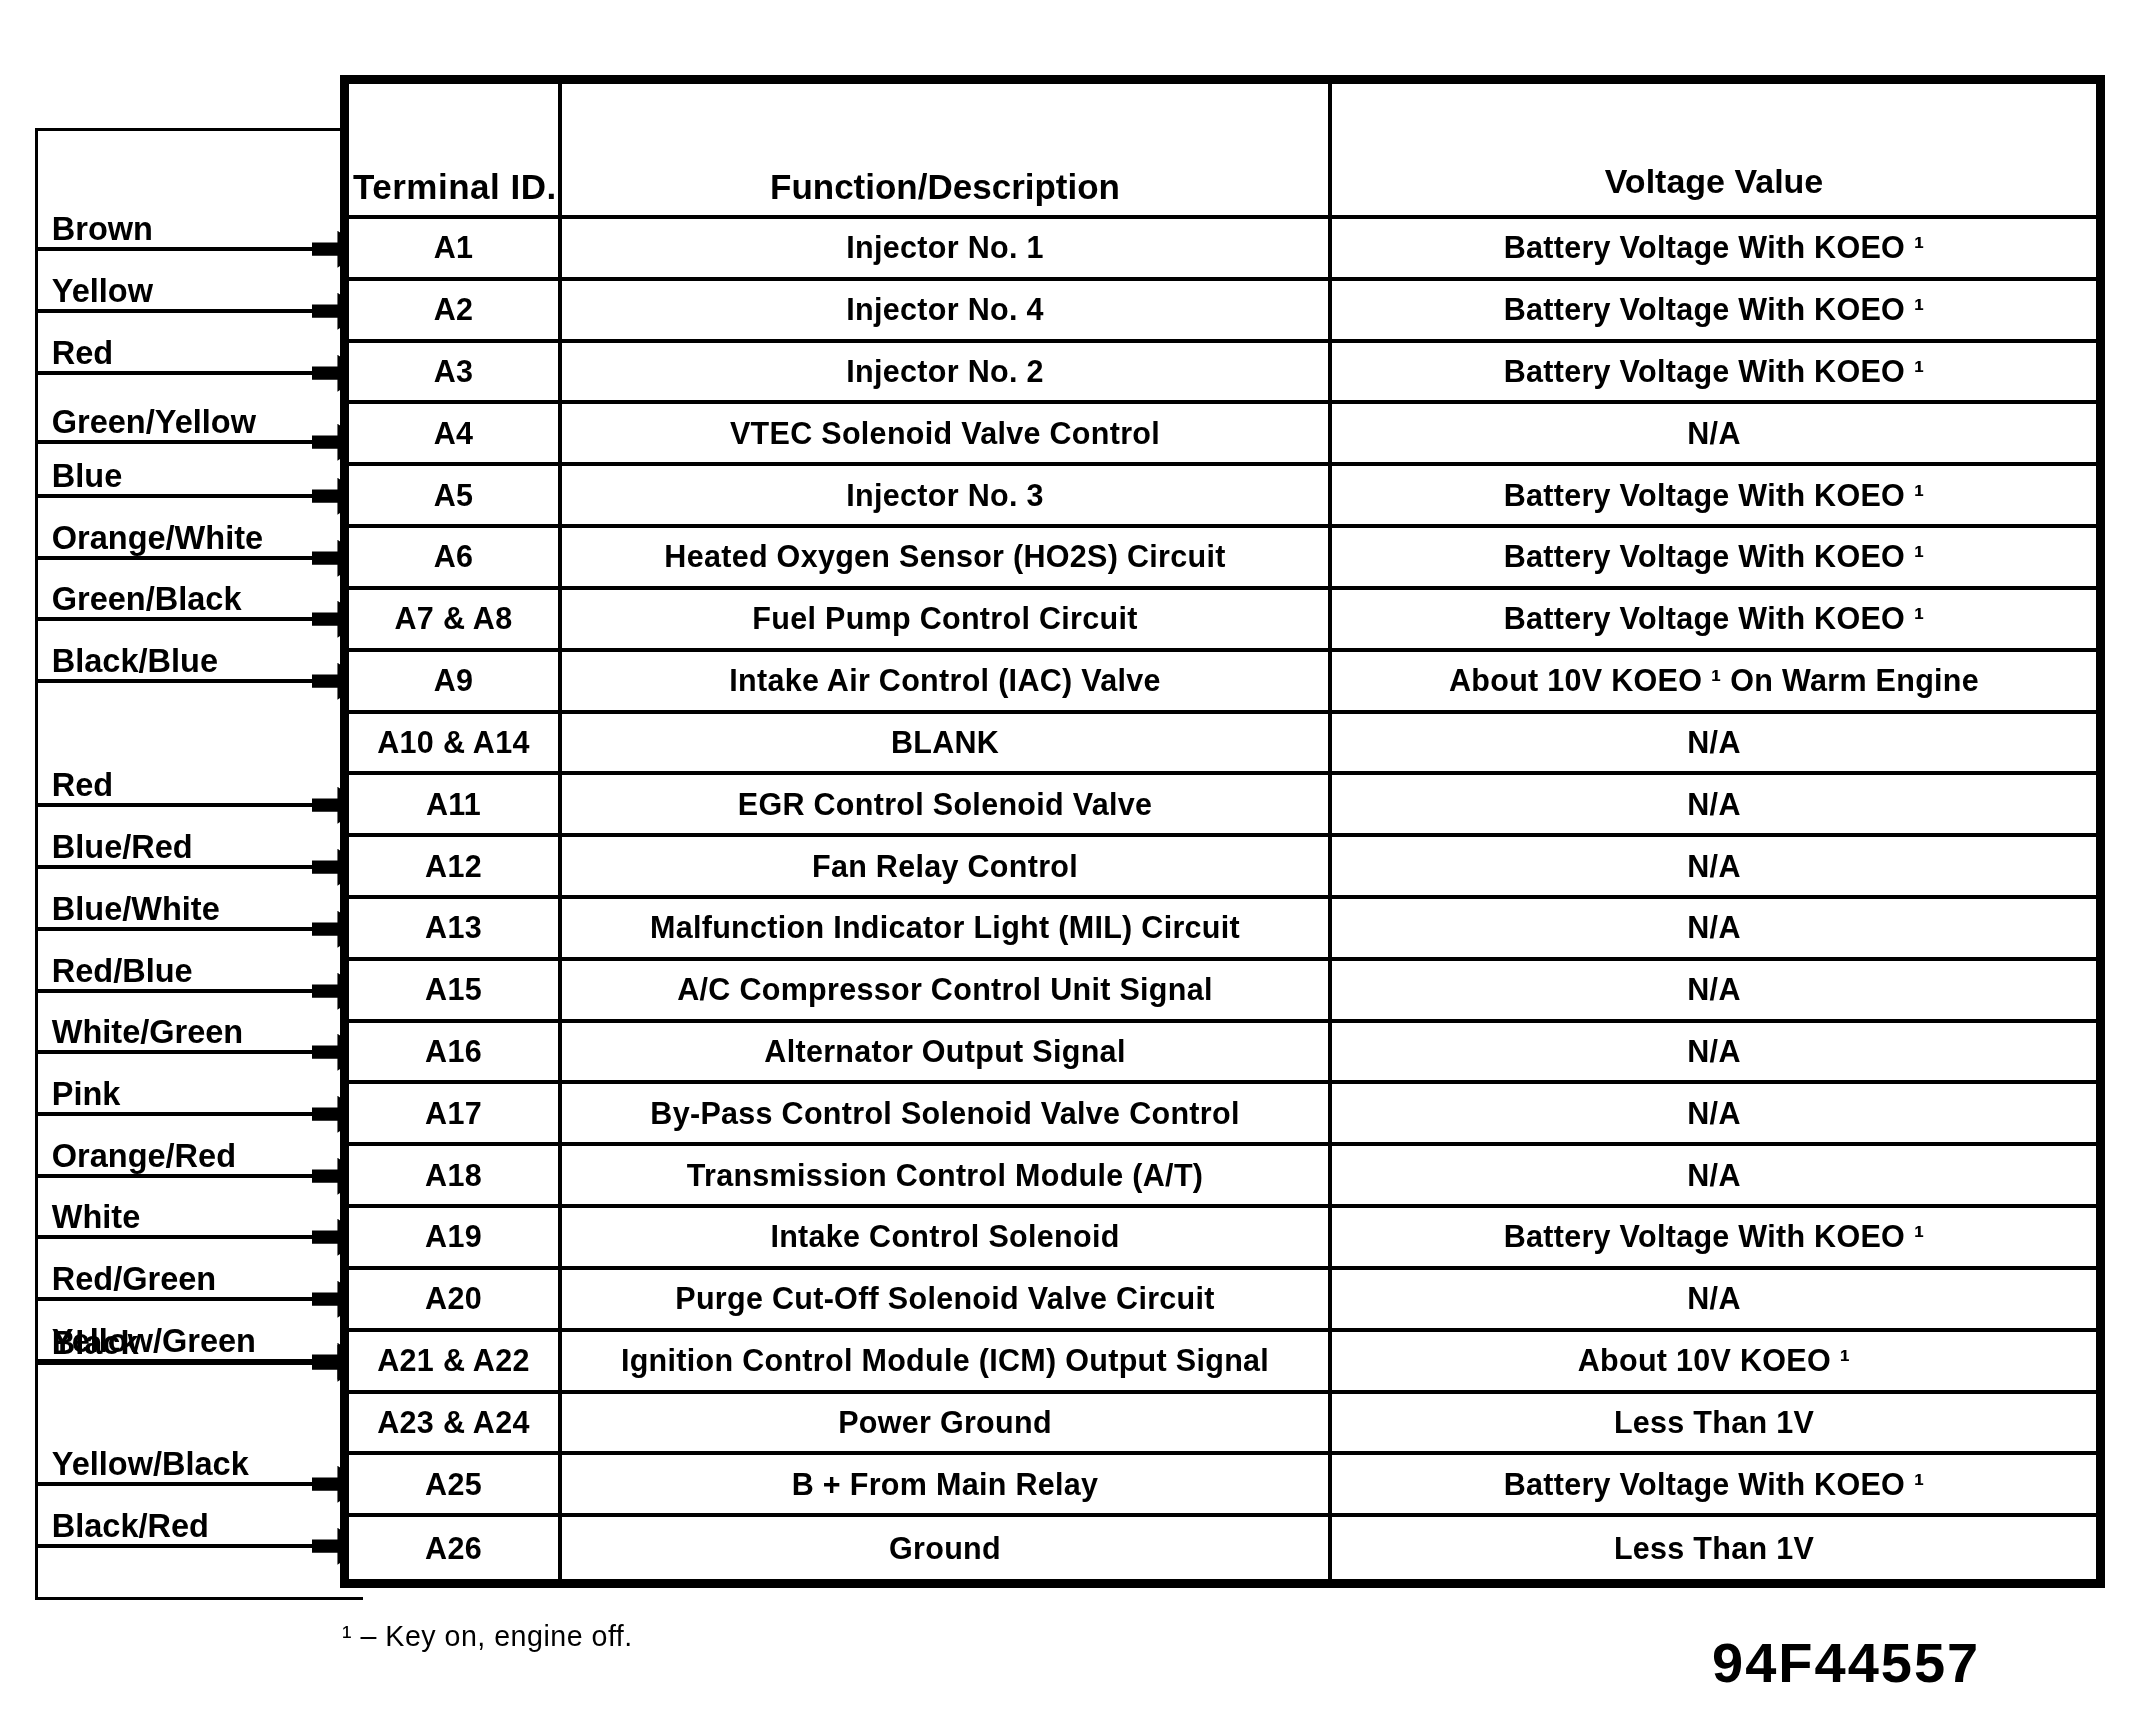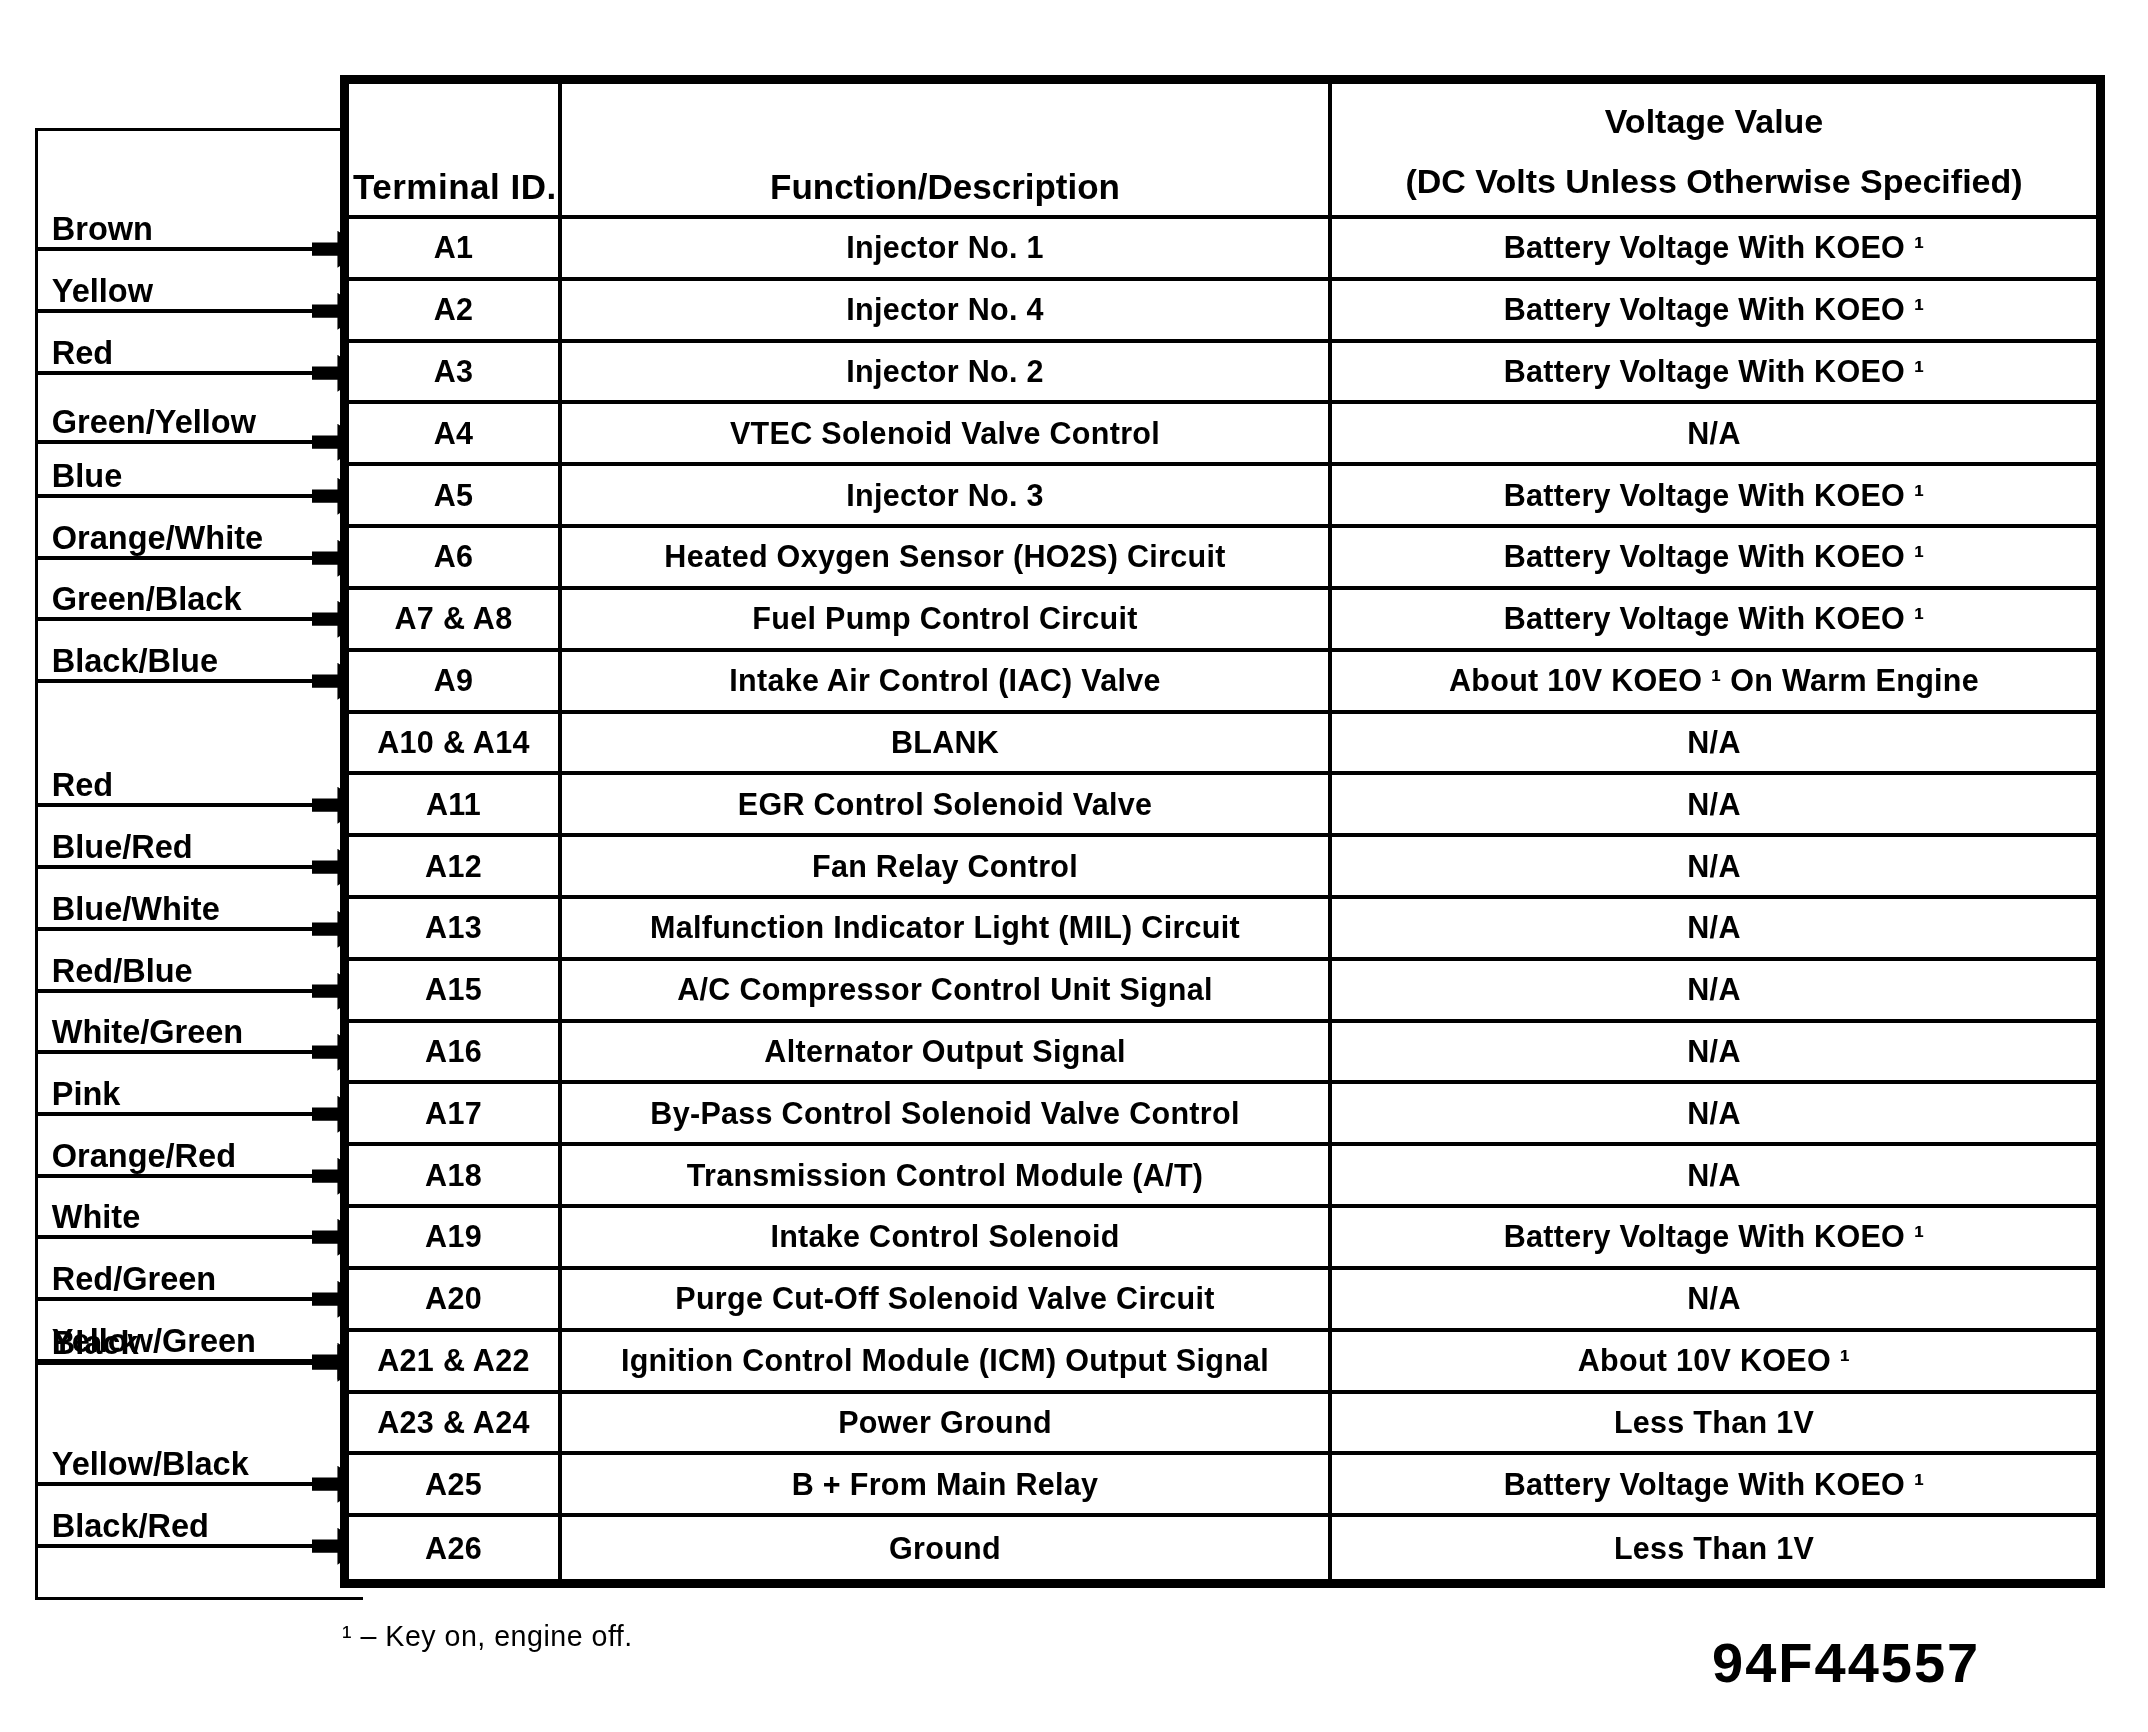--- a/index.html
+++ b/index.html
@@ -187,21 +187,20 @@
 
   <div class="pinout-table">
     <div class="hcell h-terminal">
       <span>Terminal ID.</span>
     </div>
     <div class="hcell h-function">
       <span>Function/Description</span>
     </div>
     <div class="hcell h-voltage">
       <span>Voltage Value</span>
-      <span>(DC Volts Unless Otherwise Specified)</span>
     </div>
 
   <div class="cell">A1</div>
       <div class="cell">Injector No. 1</div>
       <div class="cell">Battery Voltage With KOEO ¹</div>
       <div class="cell">A2</div>
       <div class="cell">Injector No. 4</div>
       <div class="cell">Battery Voltage With KOEO ¹</div>
       <div class="cell">A3</div>
       <div class="cell">Injector No. 2</div>

